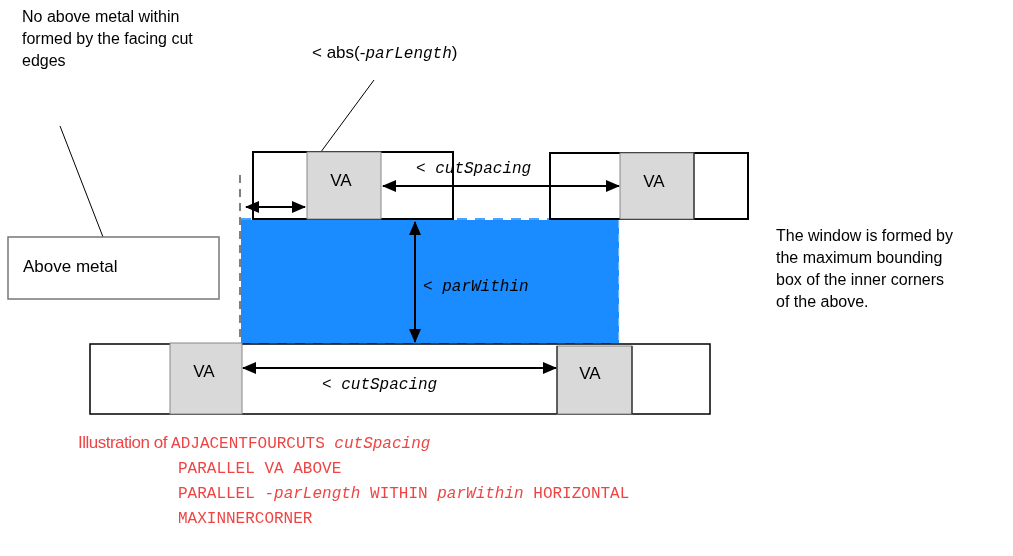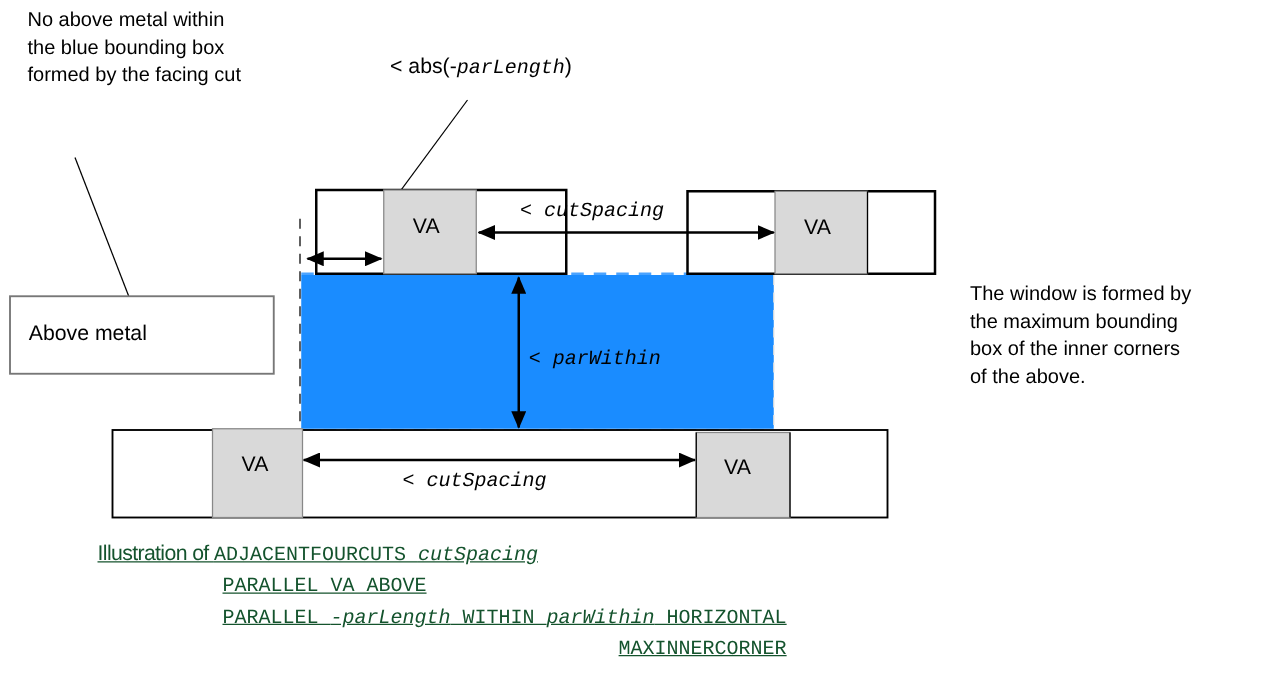--- a/index.html
+++ b/index.html
@@ -1,32 +1,32 @@
 <!DOCTYPE html>
 <html><head>
   <meta charset="utf-8">
   <style>
     html, body { margin: 0; padding: 0; background: #ffffff; }
     body { width: 1013px; height: 556px; position: relative; overflow: hidden; }
     .sans { font-family: "Liberation Sans", "DejaVu Sans", sans-serif; }
     .mono { font-family: "Liberation Mono", "DejaVu Sans Mono", monospace; }
     .abs { position: absolute; }
     .note { font-size: 16px; line-height: 22px; color: #000; }
-    .code { font-size: 16px; line-height: 25px; color: #14532d; white-space: pre; text-decoration: underline; }
+    .code { font-size: 16px; line-height: 25px; color: #ef4444; white-space: pre; }
     .code i, .it { font-style: italic; }
     svg { position: absolute; left: 0; top: 0; }
     .lbl-mono { font-family: "Liberation Mono", "DejaVu Sans Mono", monospace; font-size: 16px; }
   </style>
 </head>
 <body>
 
 <div class="abs sans note" style="left:22px; top:6px;">
   <div>No above metal within</div>
-  <div>the blue bounding box</div>
   <div>formed by the facing cut</div>
+  <div>edges</div>
 </div>
 
 <div class="abs sans note" style="left:763px; top:225px;margin-left:13px;">
   <div>The window is formed by</div>
   <div>the maximum bounding</div>
   <div>box of the inner corners</div>
   <div>of the above.</div>
 </div>
 
 <svg width="1013" height="556" viewBox="0 0 1013 556">
@@ -89,14 +89,14 @@
     <tspan>&lt; </tspan><tspan class="it">cutSpacing</tspan>
   </text>
 </svg>
 
 <div class="abs sans" style="left:23px; top:257px; font-size:17px;">Above metal</div>
 
 <div class="abs" style="left:78px; top:430px;">
   <div class="code"><span class="sans" style="font-size:17px; letter-spacing:-0.5px;">Illustration of </span><span class="mono">ADJACENTFOURCUTS </span><i class="mono">cutSpacing</i></div>
   <div class="code mono" style="padding-left:100px;">PARALLEL VA ABOVE</div>
   <div class="code mono" style="padding-left:100px;"><span>PARALLEL </span><i>-parLength</i><span> WITHIN </span><i>parWithin</i><span> HORIZONTAL</span></div>
-  <div class="code mono" style="padding-left:100px;text-align:right;">MAXINNERCORNER</div>
+  <div class="code mono" style="padding-left:100px;">MAXINNERCORNER</div>
 </div>
 
 </body></html>

